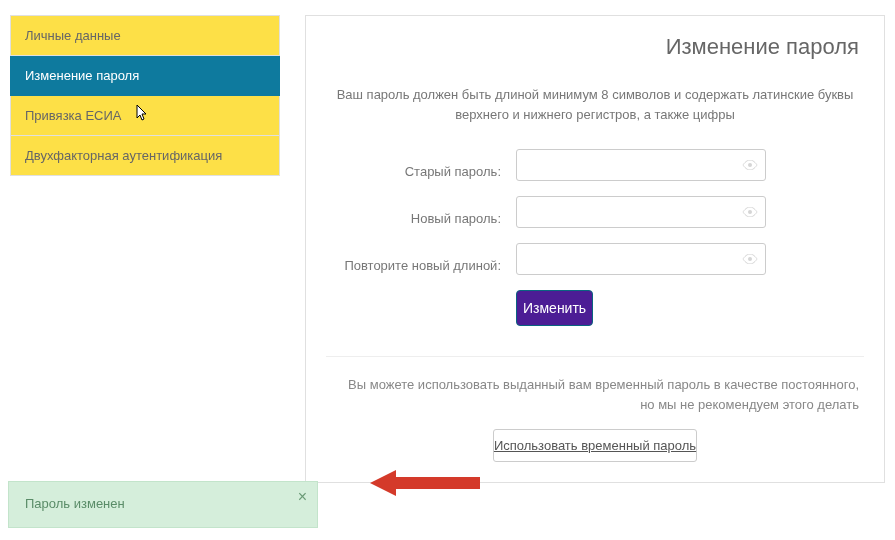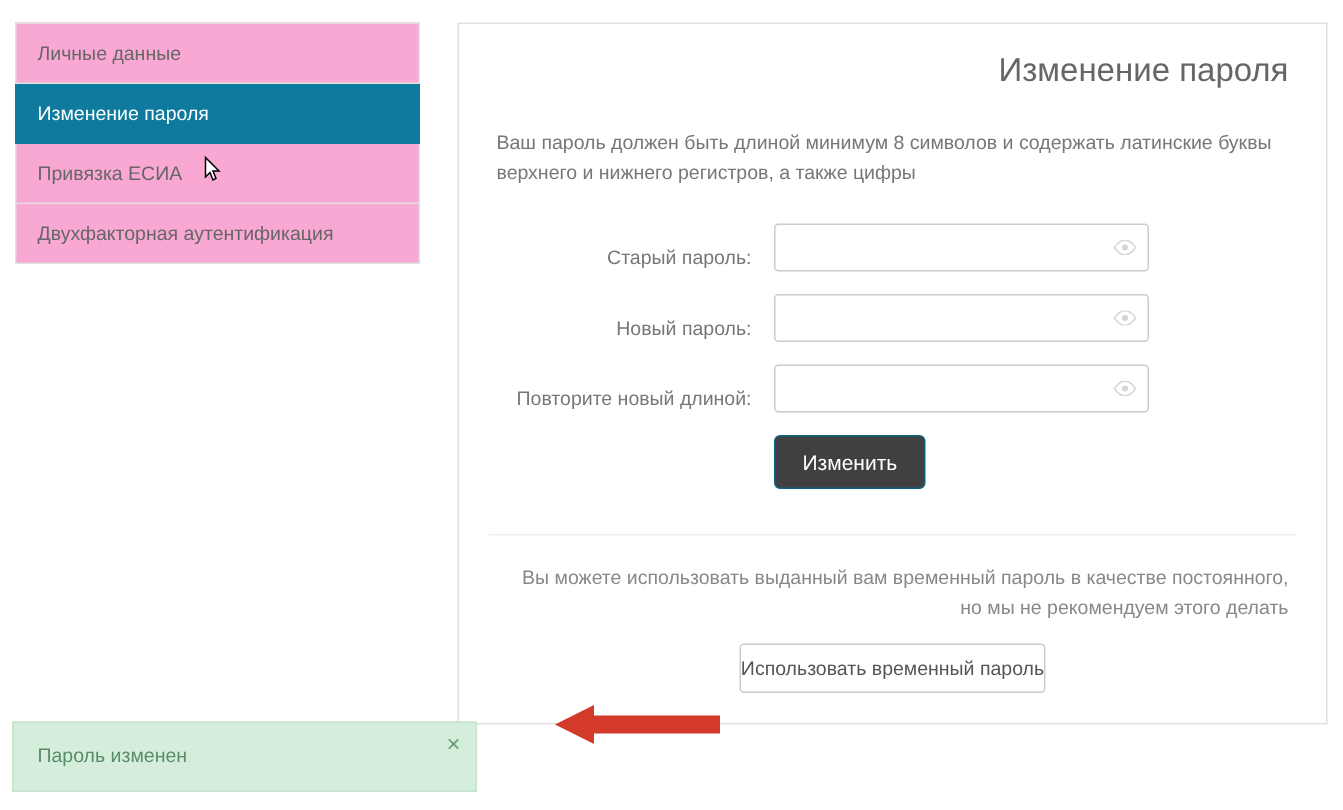--- a/index.html
+++ b/index.html
@@ -21,21 +21,21 @@
       width: 270px;
       flex-shrink: 0;
     }
     .sidebar-item {
       padding: 12px 14px;
       border: 1px solid #e0e0e0;
       border-top: none;
       cursor: pointer;
       color: #666;
       font-size: 13px;
-      background: #f9a8d4;
+      background: #fde047;
       position: relative;
     }
     .sidebar-item:first-child { border-top: 1px solid #e0e0e0; }
     .sidebar-item.active {
       background: #0E7A9E;
       color: #fff;
       border-color: #0E7A9E;
     }
     .cursor-icon {
       position: absolute;
@@ -53,20 +53,21 @@
       font-weight: 300;
       color: #666;
       text-align: right;
       margin-bottom: 25px;
     }
     .hint-text {
       color: #777;
       font-size: 13px;
       line-height: 1.5;
       margin-bottom: 25px;
+      text-align: center;
     }
     .form-row {
       display: flex;
       align-items: center;
       margin-bottom: 15px;
     }
     .form-label {
       width: 185px;
       text-align: right;
       padding-right: 15px;
@@ -96,25 +97,25 @@
       opacity: 0.35;
       cursor: pointer;
     }
     .eye-icon svg { display: block; }
     .btn-row {
       margin-left: 185px;
       margin-top: 5px;
       margin-bottom: 30px;
     }
     .btn-primary {
-      background: #404040;
+      background: #4c1d95;
       color: #fff;
       border: 1px solid #0a6480;
       border-radius: 4px;
-      padding: 9px 18px;
+      padding: 9px 6px;
       font-size: 14px;
       cursor: pointer;
     }
     .divider {
       border-top: 1px solid #eee;
       margin: 0 -5px 18px -5px;
     }
     .secondary-hint {
       text-align: right;
       color: #888;
@@ -124,20 +125,21 @@
     }
     .btn-secondary-wrap { text-align: center; }
     .btn-secondary {
       background: #fff;
       border: 1px solid #ccc;
       border-radius: 3px;
       padding: 8px 0;
       font-size: 13px;
       color: #555;
       cursor: pointer;
+      text-decoration: underline;
     }
     .toast {
       position: absolute;
       left: 8px;
       bottom: 12px;
       width: 310px;
       background: #d5eedb;
       border: 1px solid #c3e4cb;
       padding: 14px 16px 16px 16px;
     }

